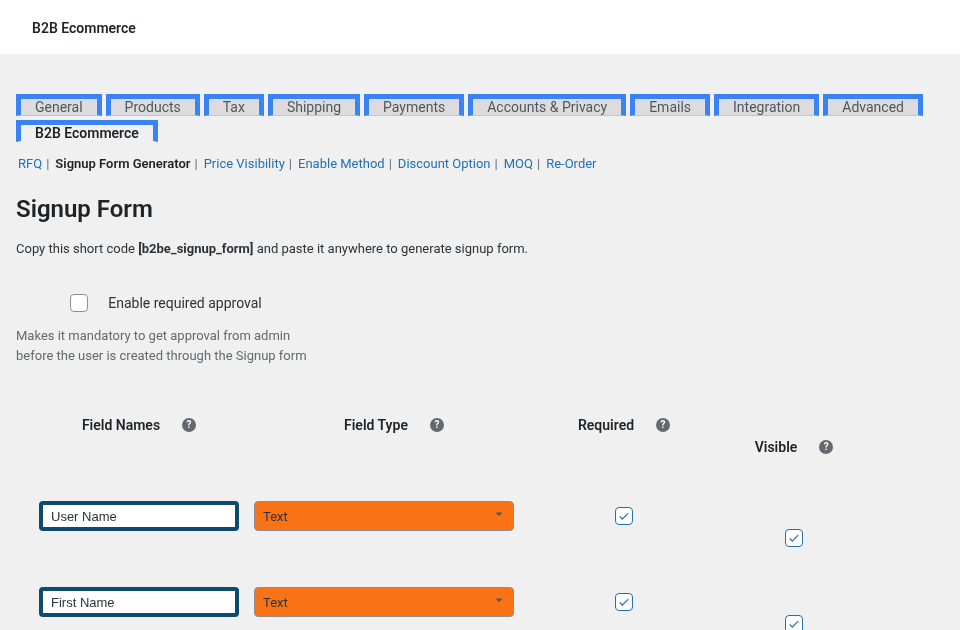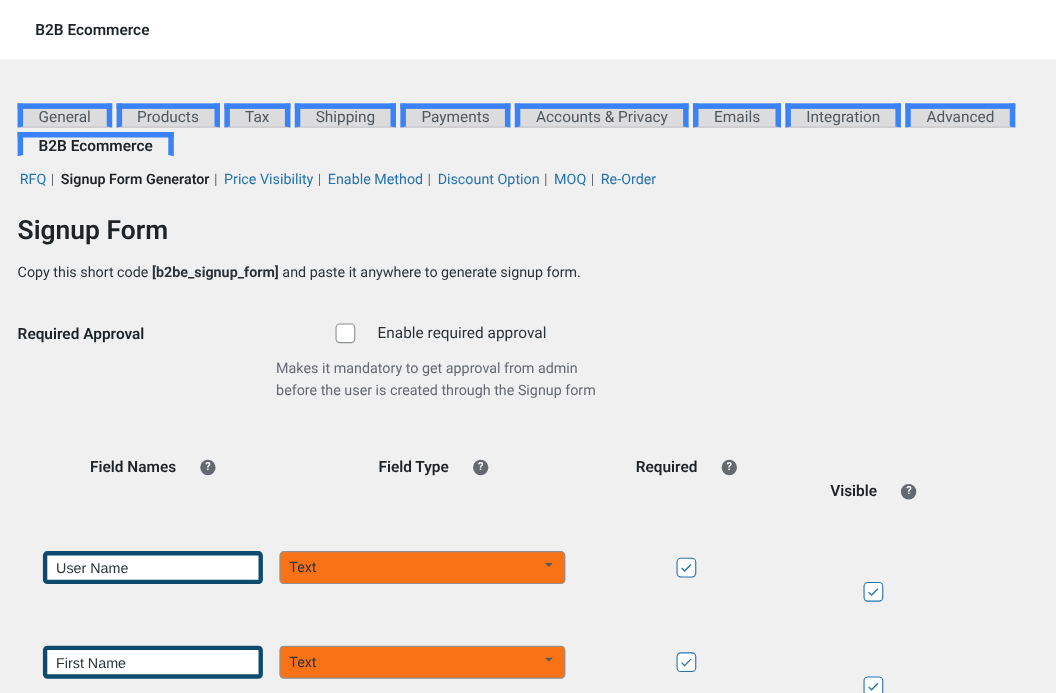--- a/index.html
+++ b/index.html
@@ -240,21 +240,20 @@
       <a>Re-Order</a>
     </div>
 
   <h2 class="page-h">Signup Form</h2>
 
   <div class="shortcode-line">
     <span>Copy this short code </span><strong>[b2be_signup_form]</strong><span> and paste it anywhere to generate signup form.</span>
   </div>
 
   <div class="form-row">
-    <div class="label-col">Required Approval</div>
     <div class="field-col">
       <div class="checkbox-wrap">
         <span class="wp-checkbox" id="approval-cb">
           
         </span>
         <span class="checkbox-label">Enable required approval</span>
       </div>
       <div class="help-text">Makes it mandatory to get approval from admin before the user is created through the Signup form</div>
     </div>
   </div>

